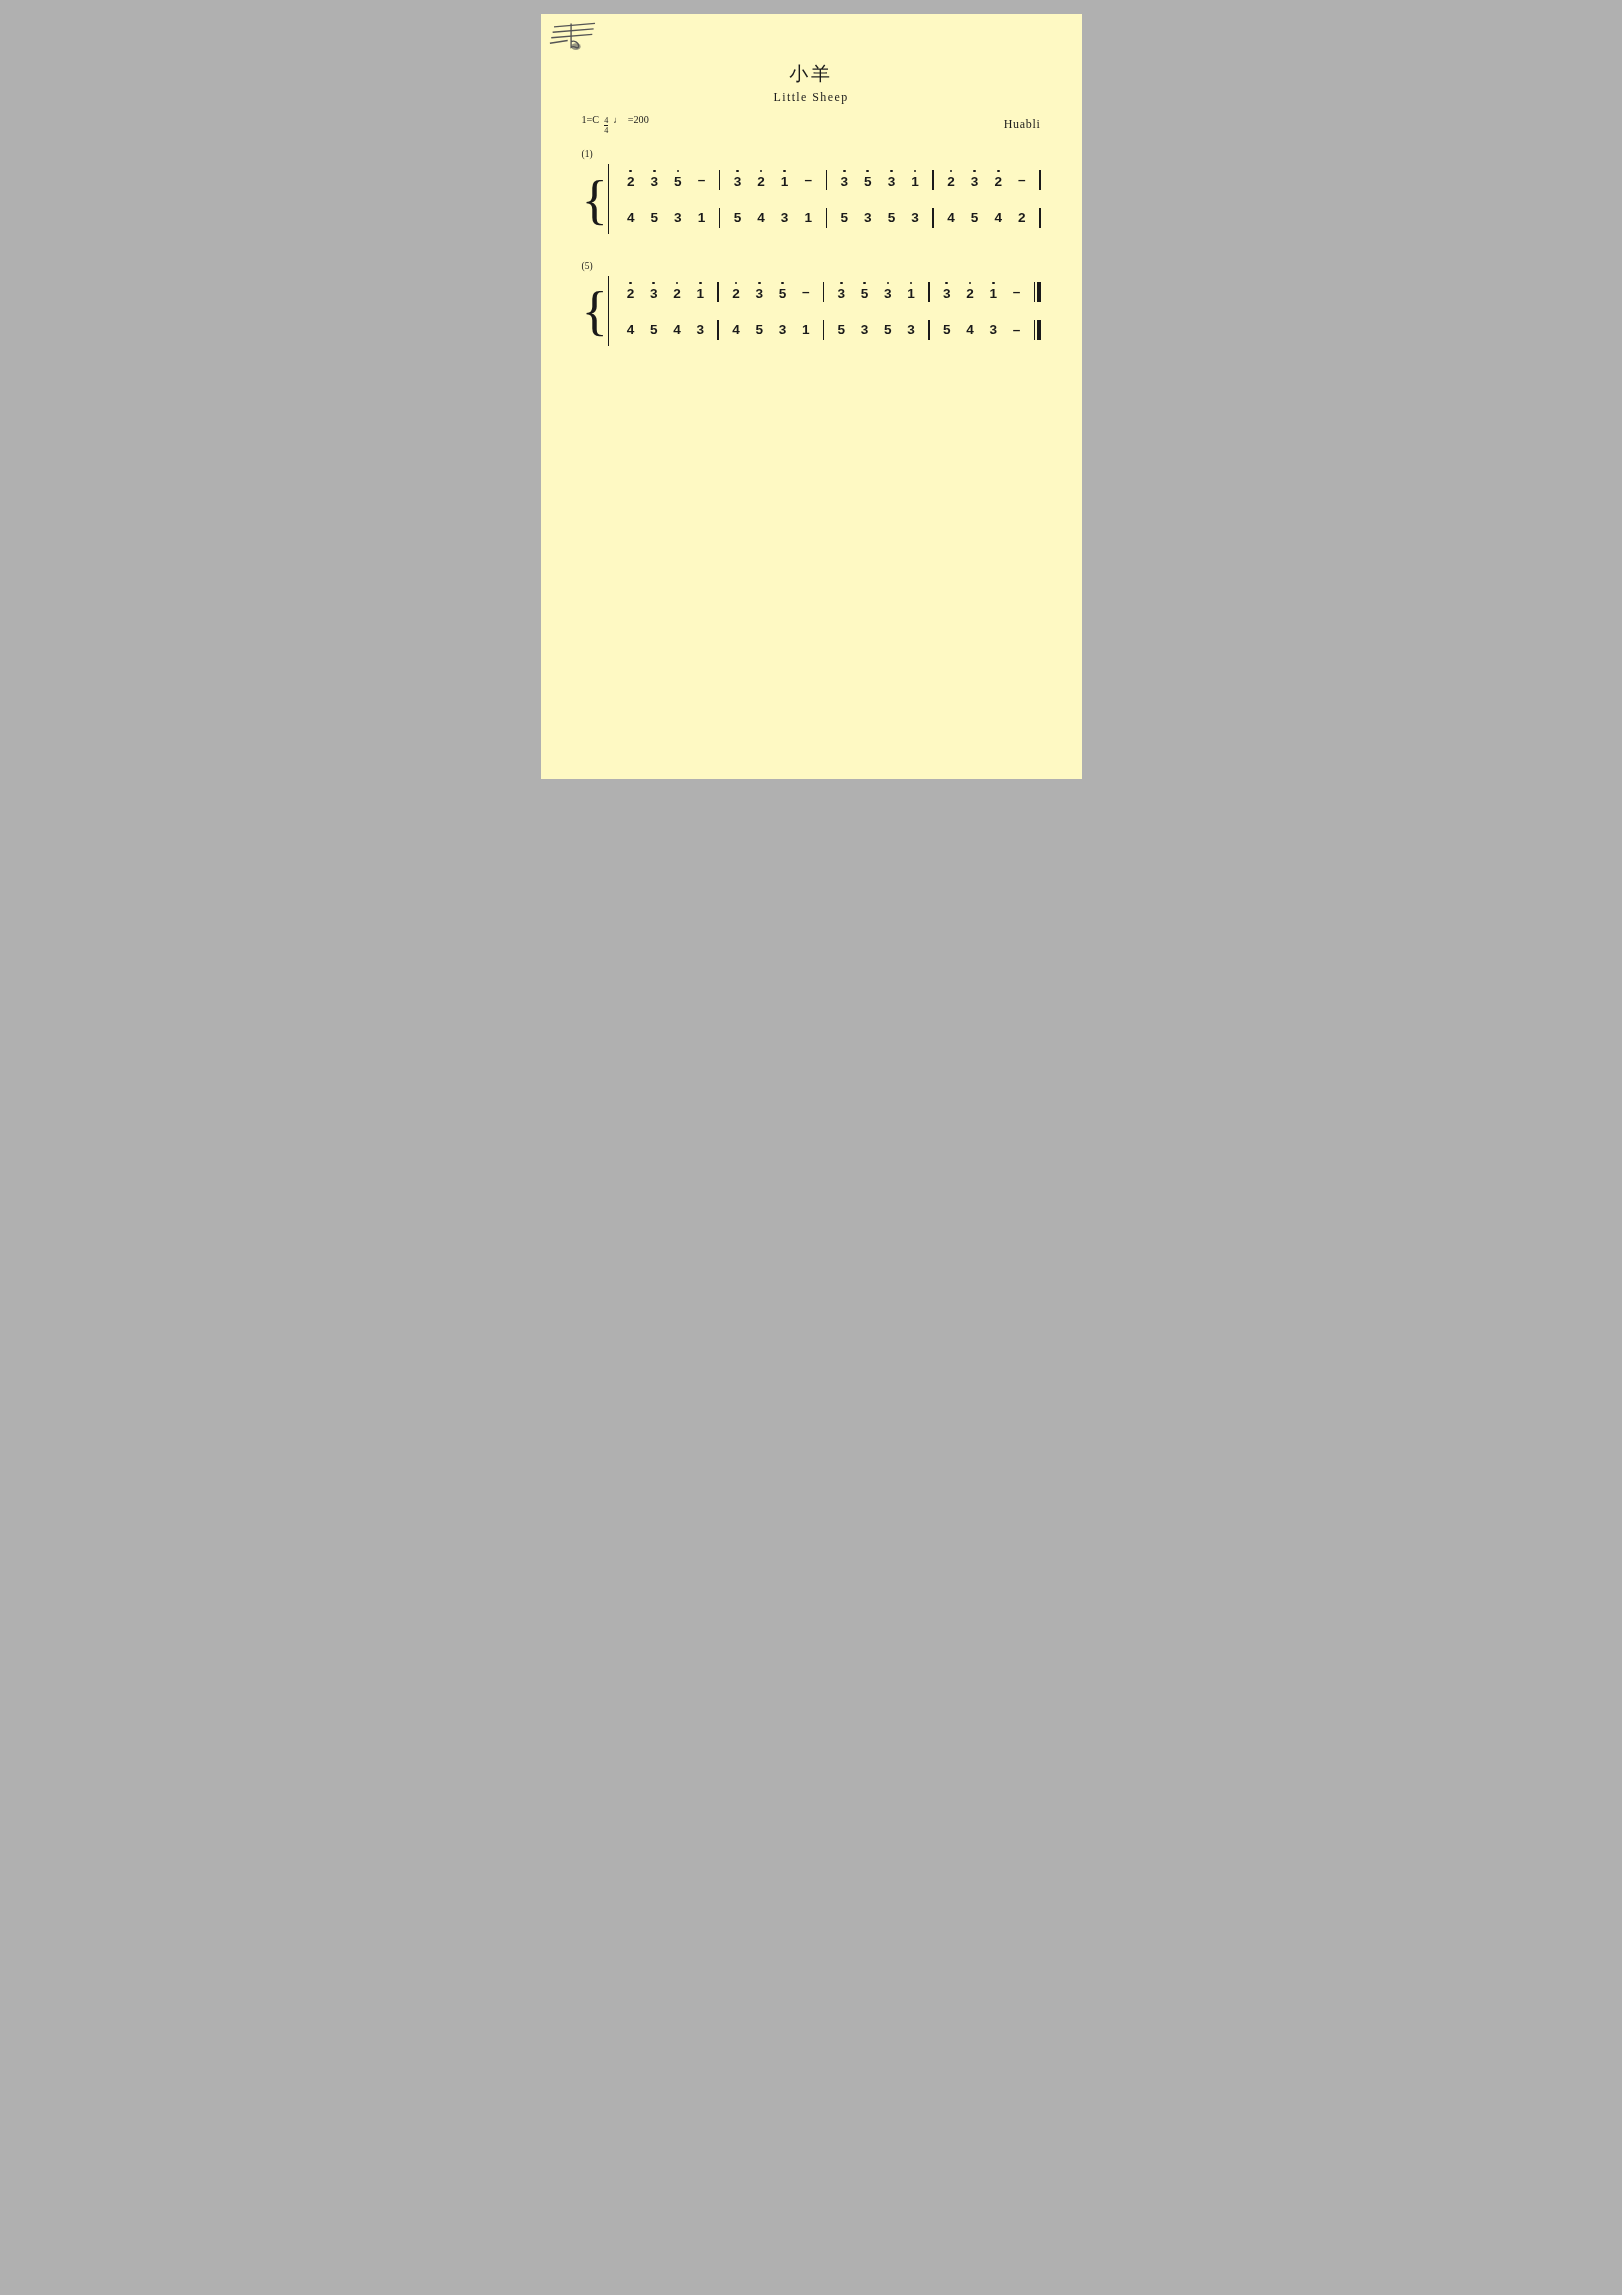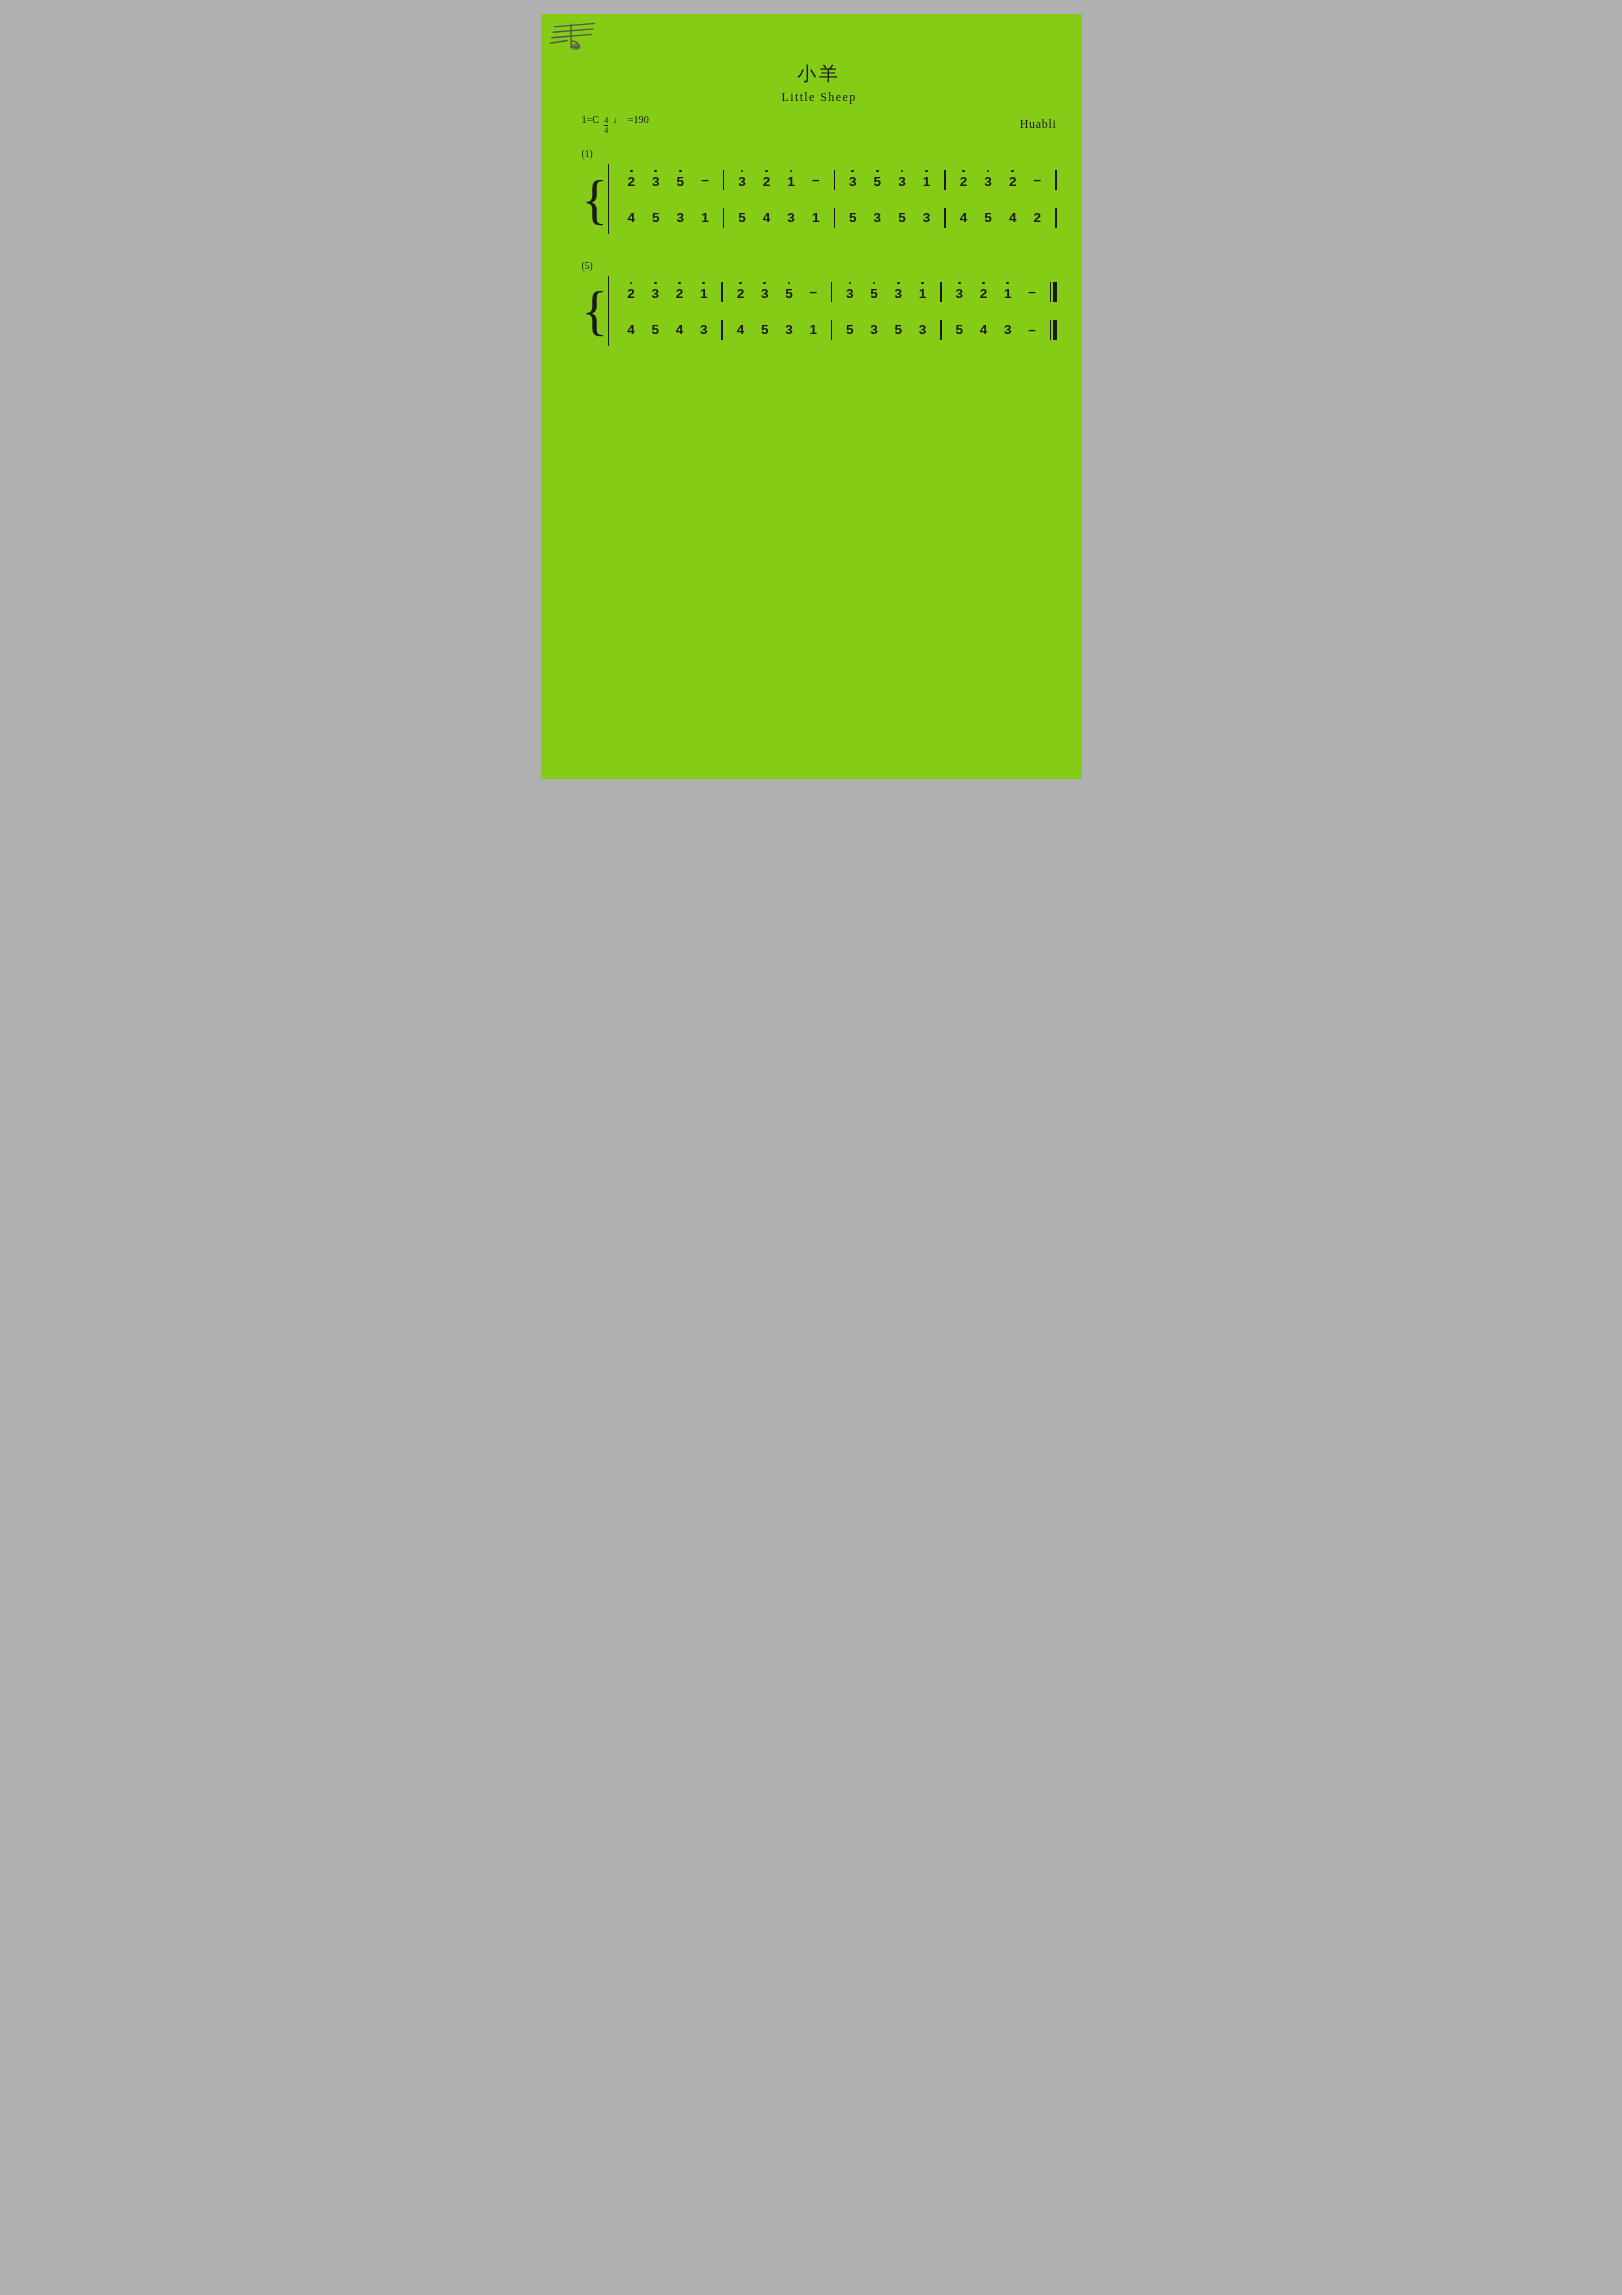--- a/index.html
+++ b/index.html
@@ -9,23 +9,23 @@
       display: flex;
       justify-content: center;
       align-items: flex-start;
       min-height: 100vh;
       font-family: 'Times New Roman', Times, serif;
     }
 
     .page {
       width: 541px;
       min-height: 765px;
-      background: #84cc16;
+      background: #fef9c3;
       position: relative;
-      padding: 27px 25px 41px 41px;
+      padding: 27px 41px 41px 41px;
       margin: 13.6px auto;
     }
 
     
     .corner-decoration {
       position: absolute;
       top: 6.8px;
       left: 6.8px;
       width: 55px;
       height: 41px;
@@ -275,21 +275,21 @@
   </div>
 
   <div class="key-tempo">
     <div class="key-info">
       <span>1=C</span>
       <span class="fraction">
         <span>4</span>
         <span>4</span>
       </span>
       <span class="tempo-note">♩</span>
-      <span>=190</span>
+      <span>=200</span>
     </div>
     <div class="composer">Huabli</div>
   </div>
 
   <div class="music-section">
     <div class="section-label">(1)</div>
 
     <div class="staff-system">
 
       <div class="staff-brace">

